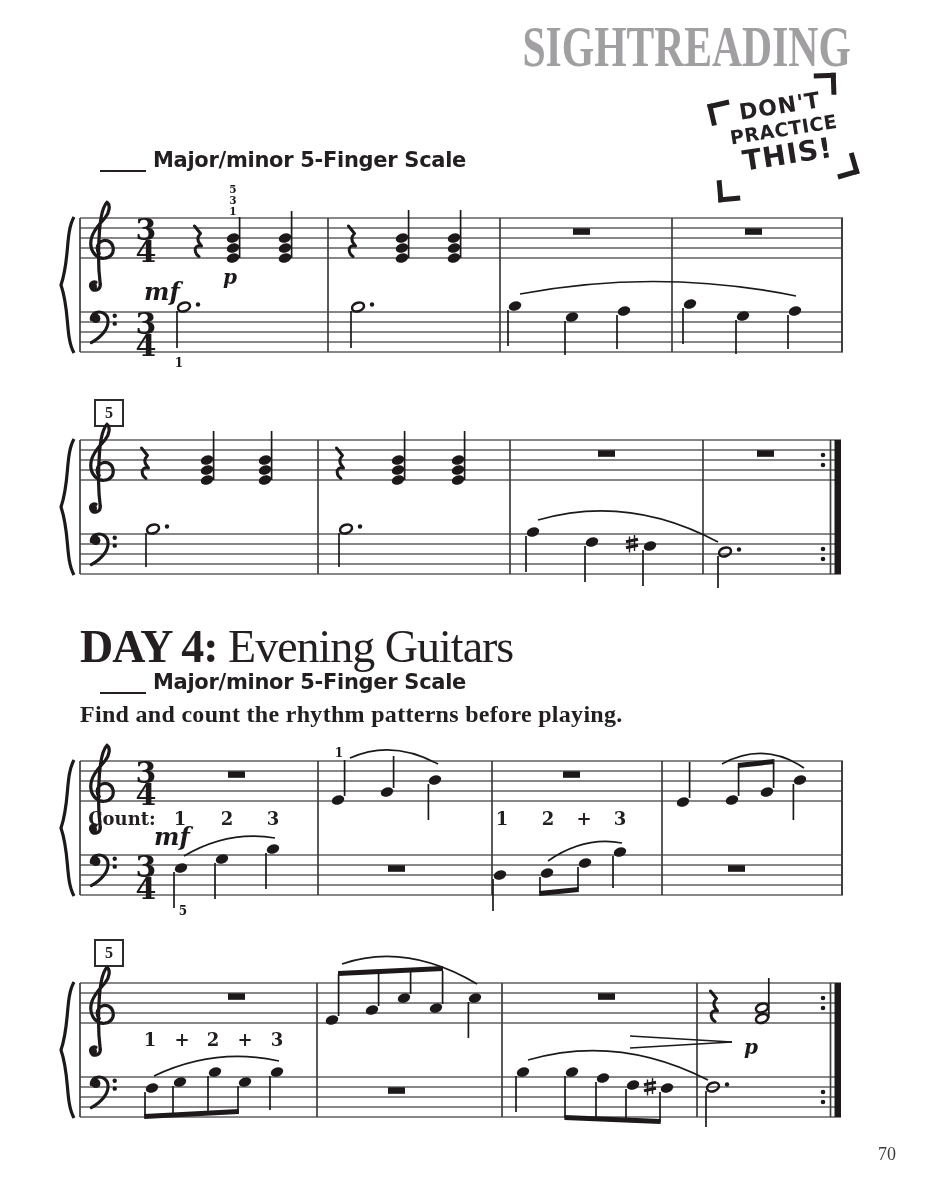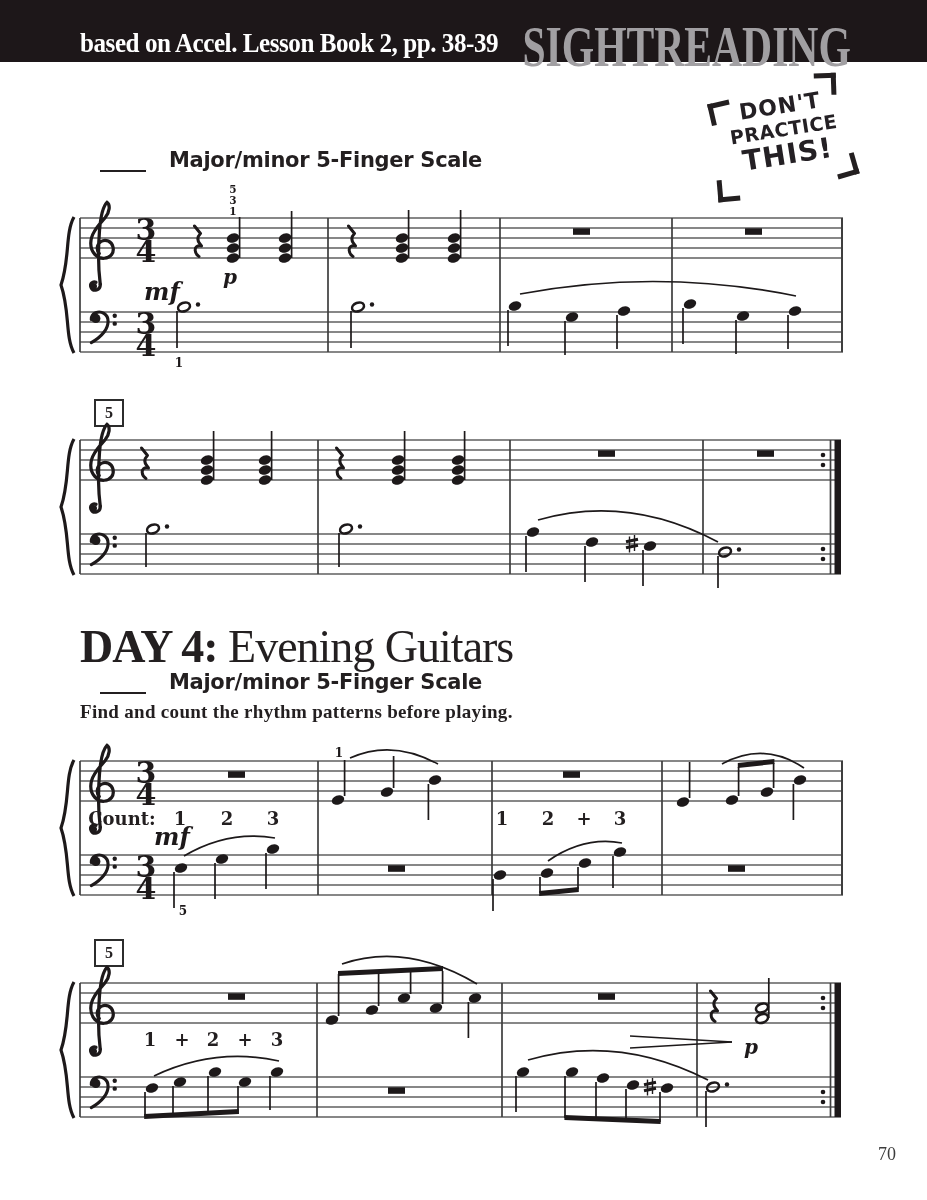--- a/index.html
+++ b/index.html
@@ -7,22 +7,22 @@
         font-family:"Liberation Serif",serif;color:#231f20;}
   .topbar{position:absolute;left:0;top:0;width:927px;height:62px;background:#1d1719;}
   .basedon{position:absolute;left:80px;top:28px;font-size:27px;font-weight:bold;color:#ffffff;
            white-space:nowrap;transform:scaleX(0.93);transform-origin:0 50%;letter-spacing:-0.5px;}
   .series{position:absolute;right:76px;top:18px;font-size:57px;line-height:1;font-weight:bold;
           color:#a19fa2;white-space:nowrap;transform:scaleX(0.73);transform-origin:100% 50%;}
   .daytitle{position:absolute;left:80px;white-space:nowrap;font-size:46px;line-height:1;letter-spacing:-1px;}
   .daytitle .lbl{font-weight:bold;}
   .subtitle{position:absolute;left:100px;display:flex;align-items:flex-end;}
   .blank{display:inline-block;width:46px;height:20px;border-bottom:2.5px solid #231f20;margin-right:7px;}
-  .subtxt{font-family:"DejaVu Sans",sans-serif;font-weight:bold;font-size:21px;letter-spacing:-0.3px;margin-left:16px;}
-  .instruction{position:absolute;left:80px;top:701px;font-size:19px;font-weight:bold;letter-spacing:0.3px;}
+  .subtxt{font-family:"DejaVu Sans",sans-serif;font-weight:bold;font-size:21px;letter-spacing:-0.3px;}
+  .instruction{position:absolute;left:80px;top:701px;font-size:24px;font-weight:bold;letter-spacing:0.3px;}
   .stamp{position:absolute;left:710px;top:80px;width:150px;height:116px;transform:rotate(-9deg);}
   .stamp .txt{position:absolute;left:0;top:14px;width:100%;text-align:center;
               font-family:"DejaVu Sans",sans-serif;font-weight:bold;color:#242024;}
   .stamp .l1{font-size:22px;line-height:24px;letter-spacing:1px;}
   .stamp .l2{font-size:19px;line-height:22px;letter-spacing:0.5px;}
   .stamp .l3{font-size:28px;line-height:30px;letter-spacing:1px;}
   .corner{position:absolute;width:17px;height:17px;border-color:#242024;}
   .c-tl{left:4px;top:12px;border-top:5px solid;border-left:5px solid;transform:rotate(-4deg);}
   .c-tr{right:16px;top:0px;border-top:5px solid;border-right:5px solid;transform:rotate(7deg);}
   .c-bl{left:0px;bottom:4px;border-bottom:5px solid;border-left:5px solid;transform:rotate(4deg);}
@@ -34,23 +34,20 @@
   .ts{font-family:"DejaVu Serif",serif;font-weight:bold;font-size:30px;text-anchor:middle;fill:#1d191a;}
   .dyn{font-family:"DejaVu Serif",serif;font-weight:bold;font-style:italic;fill:#1d191a;}
   .fing{font-family:"DejaVu Serif",serif;font-weight:bold;font-size:12px;text-anchor:middle;fill:#1d191a;}
   .cnt{font-family:"DejaVu Serif",serif;font-weight:bold;font-size:18px;text-anchor:middle;fill:#231f20;}
 </style>
 </head>
 <body>
 
 <div class="page">
 
-  <div class="topbar">
-    <div class="basedon">based on Accel. Lesson Book 2, pp. 38-39</div>
-  </div>
   <div class="series">SIGHTREADING</div>
 
   <div class="subtitle" style="top:148px;">
     <span class="blank"></span>
     <span class="subtxt">Major/minor 5-Finger Scale</span>
   </div>
 
   <div class="stamp">
     <div class="corner c-tl"></div>
     <div class="corner c-tr"></div>

